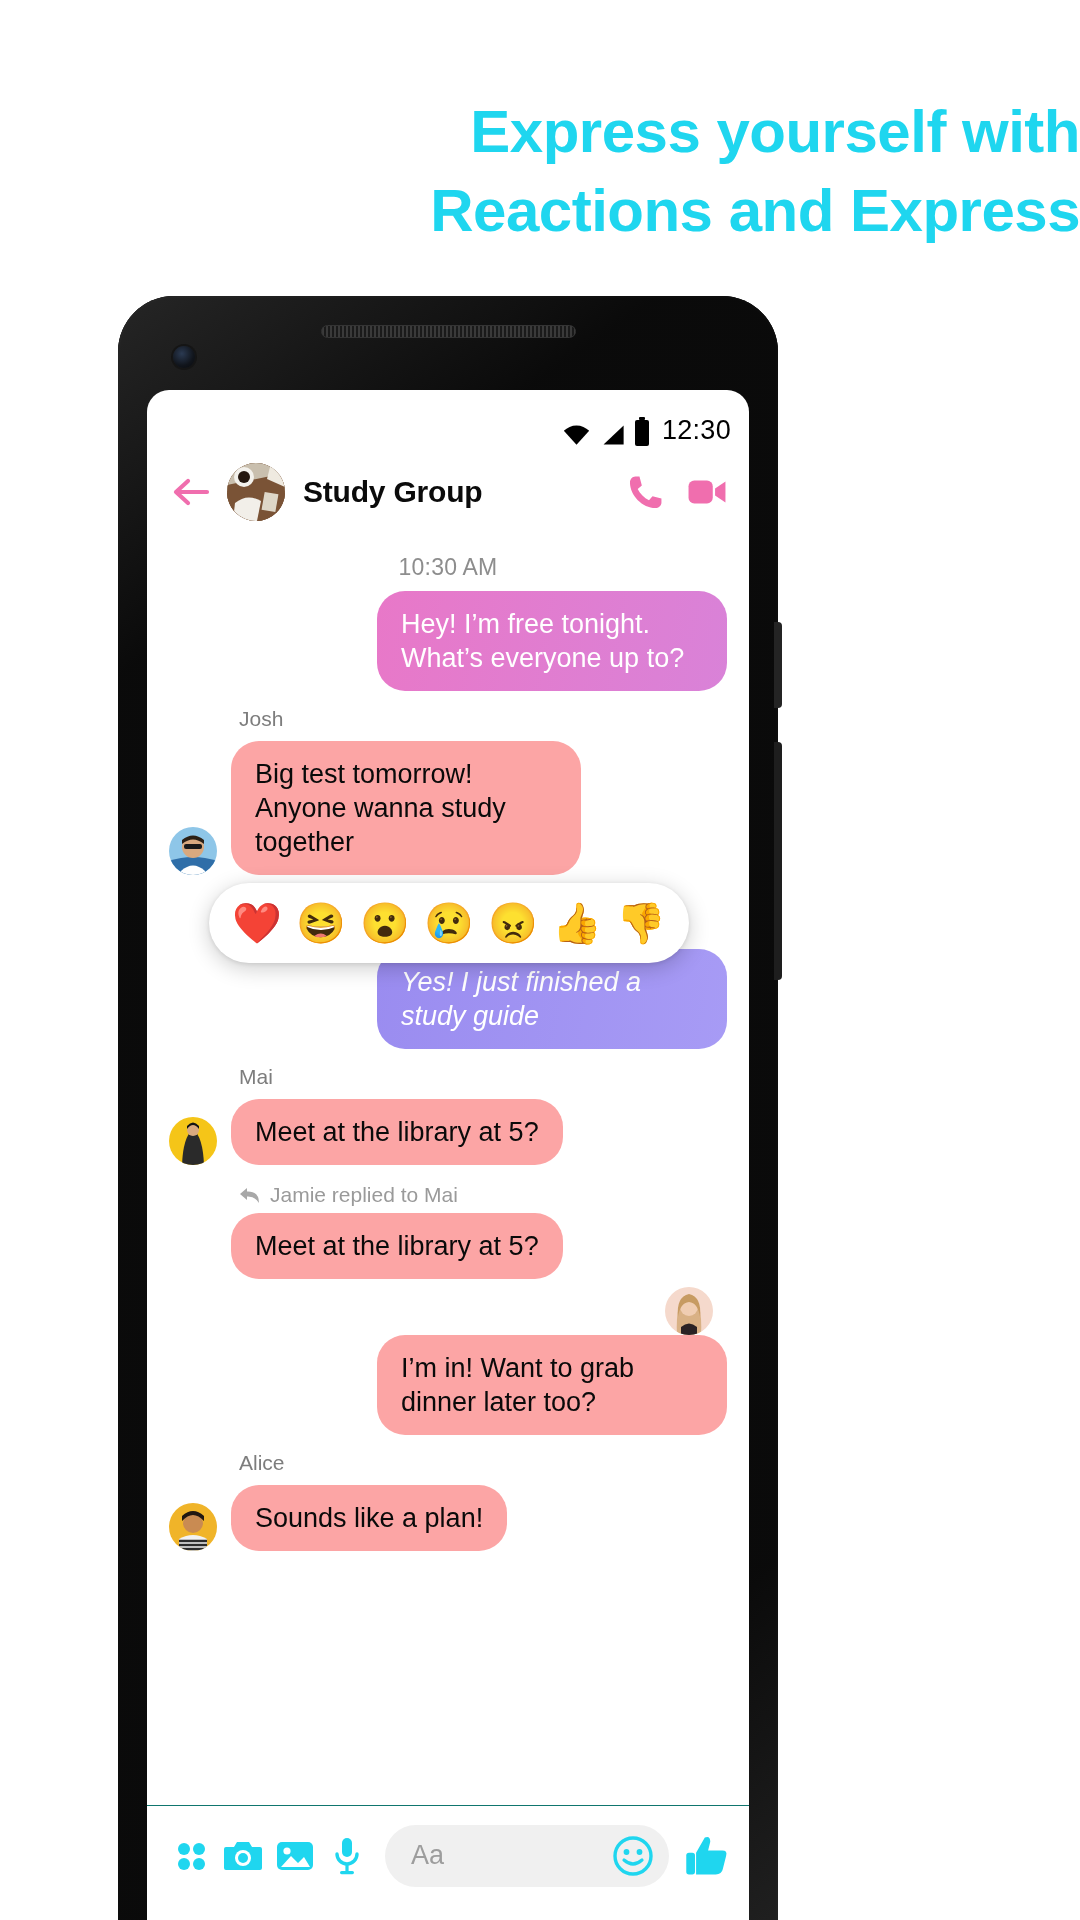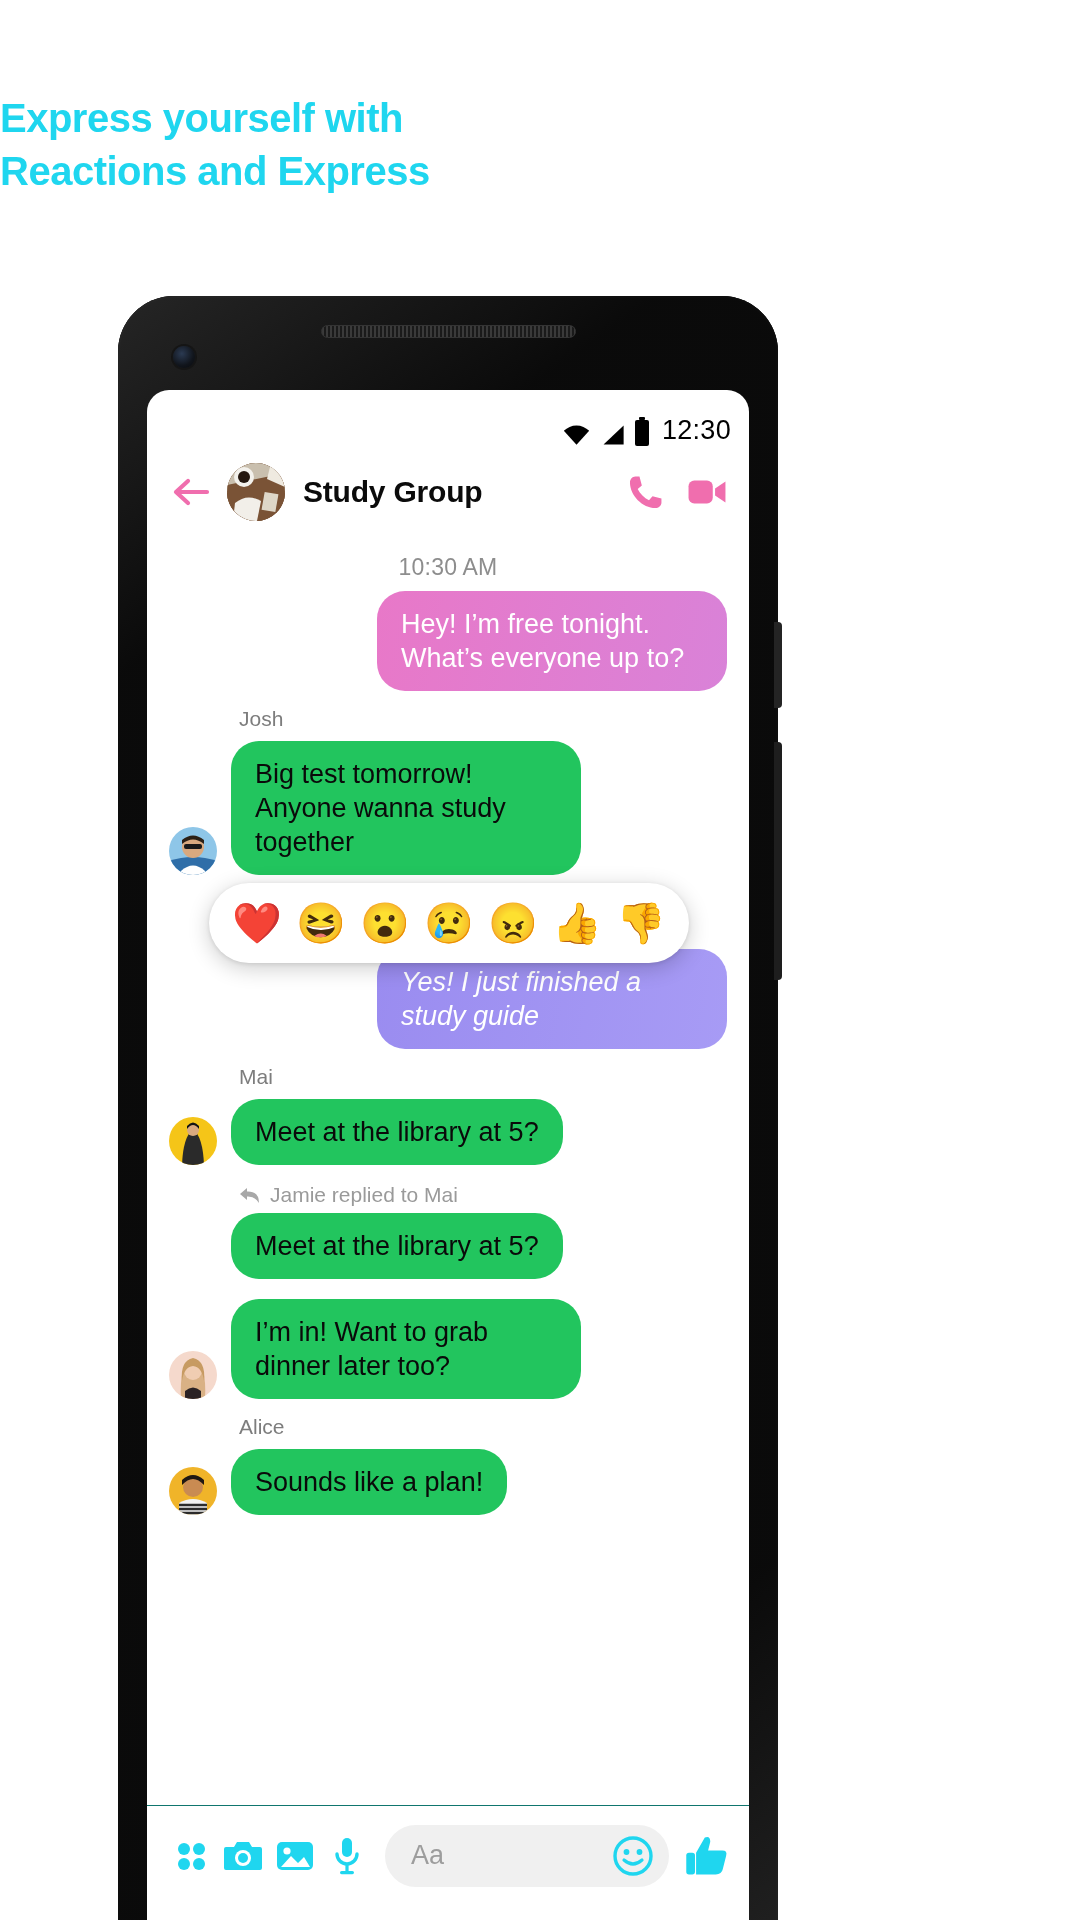--- a/index.html
+++ b/index.html
@@ -1,20 +1,20 @@
 <!DOCTYPE html>
 <html><head>
 <meta charset="utf-8">
 <style>
   * { margin:0; padding:0; box-sizing:border-box; }
   html,body { width:1080px; height:1920px; background:#ffffff; overflow:hidden;
     font-family:"Liberation Sans", sans-serif; }
 
-  .headline { position:absolute; left:0; top:92px; width:1080px; text-align:left;
-    font-size:40px; font-weight:bold; color:#1FD6EF; line-height:1.32;
+  .headline { position:absolute; left:0; top:92px; width:1080px; text-align:right;
+    font-size:60px; font-weight:bold; color:#1FD6EF; line-height:1.32;
     letter-spacing:-0.5px; }
   .headline div { white-space:nowrap; }
 
   
   .phone { position:absolute; left:118px; top:296px; width:660px; height:1640px;
     background:#0c0c0c; border-radius:56px 56px 0 0;
     box-shadow:0 0 0 2px #1b1b1b inset; }
   .phone-inner-gloss { position:absolute; inset:0; border-radius:56px 56px 0 0;
     background:linear-gradient(145deg,#2a2a2a 0%,#0a0a0a 18%,#0a0a0a 82%,#242424 100%);
     opacity:.85; }
@@ -60,21 +60,21 @@
 
   .row { display:flex; margin-top:10px; }
   .row.out { justify-content:flex-end; }
   .row.in { justify-content:flex-start; align-items:flex-end; }
   .sender { font-size:21px; color:#7d7d7d; margin:16px 0 5px 70px; }
 
   .bub { border-radius:28px; padding:16px 24px; font-size:27px; line-height:1.26;
     max-width:350px; word-wrap:break-word; }
   .bub.pink { background:linear-gradient(100deg,#e878c8 0%,#d982d8 100%); color:#fff; }
   .bub.purple { background:linear-gradient(100deg,#9a8cf0 0%,#a79bf5 100%); color:#fff;font-style:italic; }
-  .bub.gray { background:#22c55e; color:#0a0a0a; }
+  .bub.gray { background:#fca5a5; color:#0a0a0a; }
 
   .av { width:48px; height:48px; border-radius:50%; flex:none; margin-right:14px;
     overflow:hidden; position:relative; }
   .av-spacer { width:62px; flex:none; }
 
   
   .reactbar { position:absolute; left:62px; top:329px; width:480px; height:80px;
     background:#fff; border-radius:40px;
     box-shadow:0 5px 22px rgba(0,0,0,.20), 0 1px 4px rgba(0,0,0,.10);
     display:flex; align-items:center; justify-content:space-around; padding:0 16px; }
@@ -210,21 +210,21 @@
           <path d="M8 2 L1 8 L8 14 L8 10.5 Q16 10 20 17 Q20 5 8 5.5 Z" fill="#a8a8a8"></path>
         </svg>
         <span>Jamie replied to Mai</span>
       </div>
 
       <div class="row in" style="margin-top:4px;">
         <div class="av-spacer"></div>
         <div class="bub gray">Meet at the library at 5?</div>
       </div>
 
-      <div class="row in" style="margin-top:20px;">
+      <div class="row in" style="margin-top:8px;flex-direction:column;">
         <div class="av">
           <svg viewBox="0 0 48 48" width="48" height="48">
             <rect width="48" height="48" fill="#f5d9cc"></rect>
             <path d="M24 8 Q38 12 36 48 L12 48 Q10 12 24 8 Z" fill="#d9b185"></path>
             <circle cx="24" cy="20" r="9" fill="#f0cdb2"></circle>
             <path d="M24 7 Q37 10 35 30 Q33 16 24 15 Q15 16 13 30 Q11 10 24 7 Z" fill="#c79b62"></path>
             <path d="M16 40 Q24 33 32 40 L32 48 L16 48 Z" fill="#2a2224"></path>
           </svg>
         </div>
         <div class="bub gray">I’m in! Want to grab dinner later too?</div>

